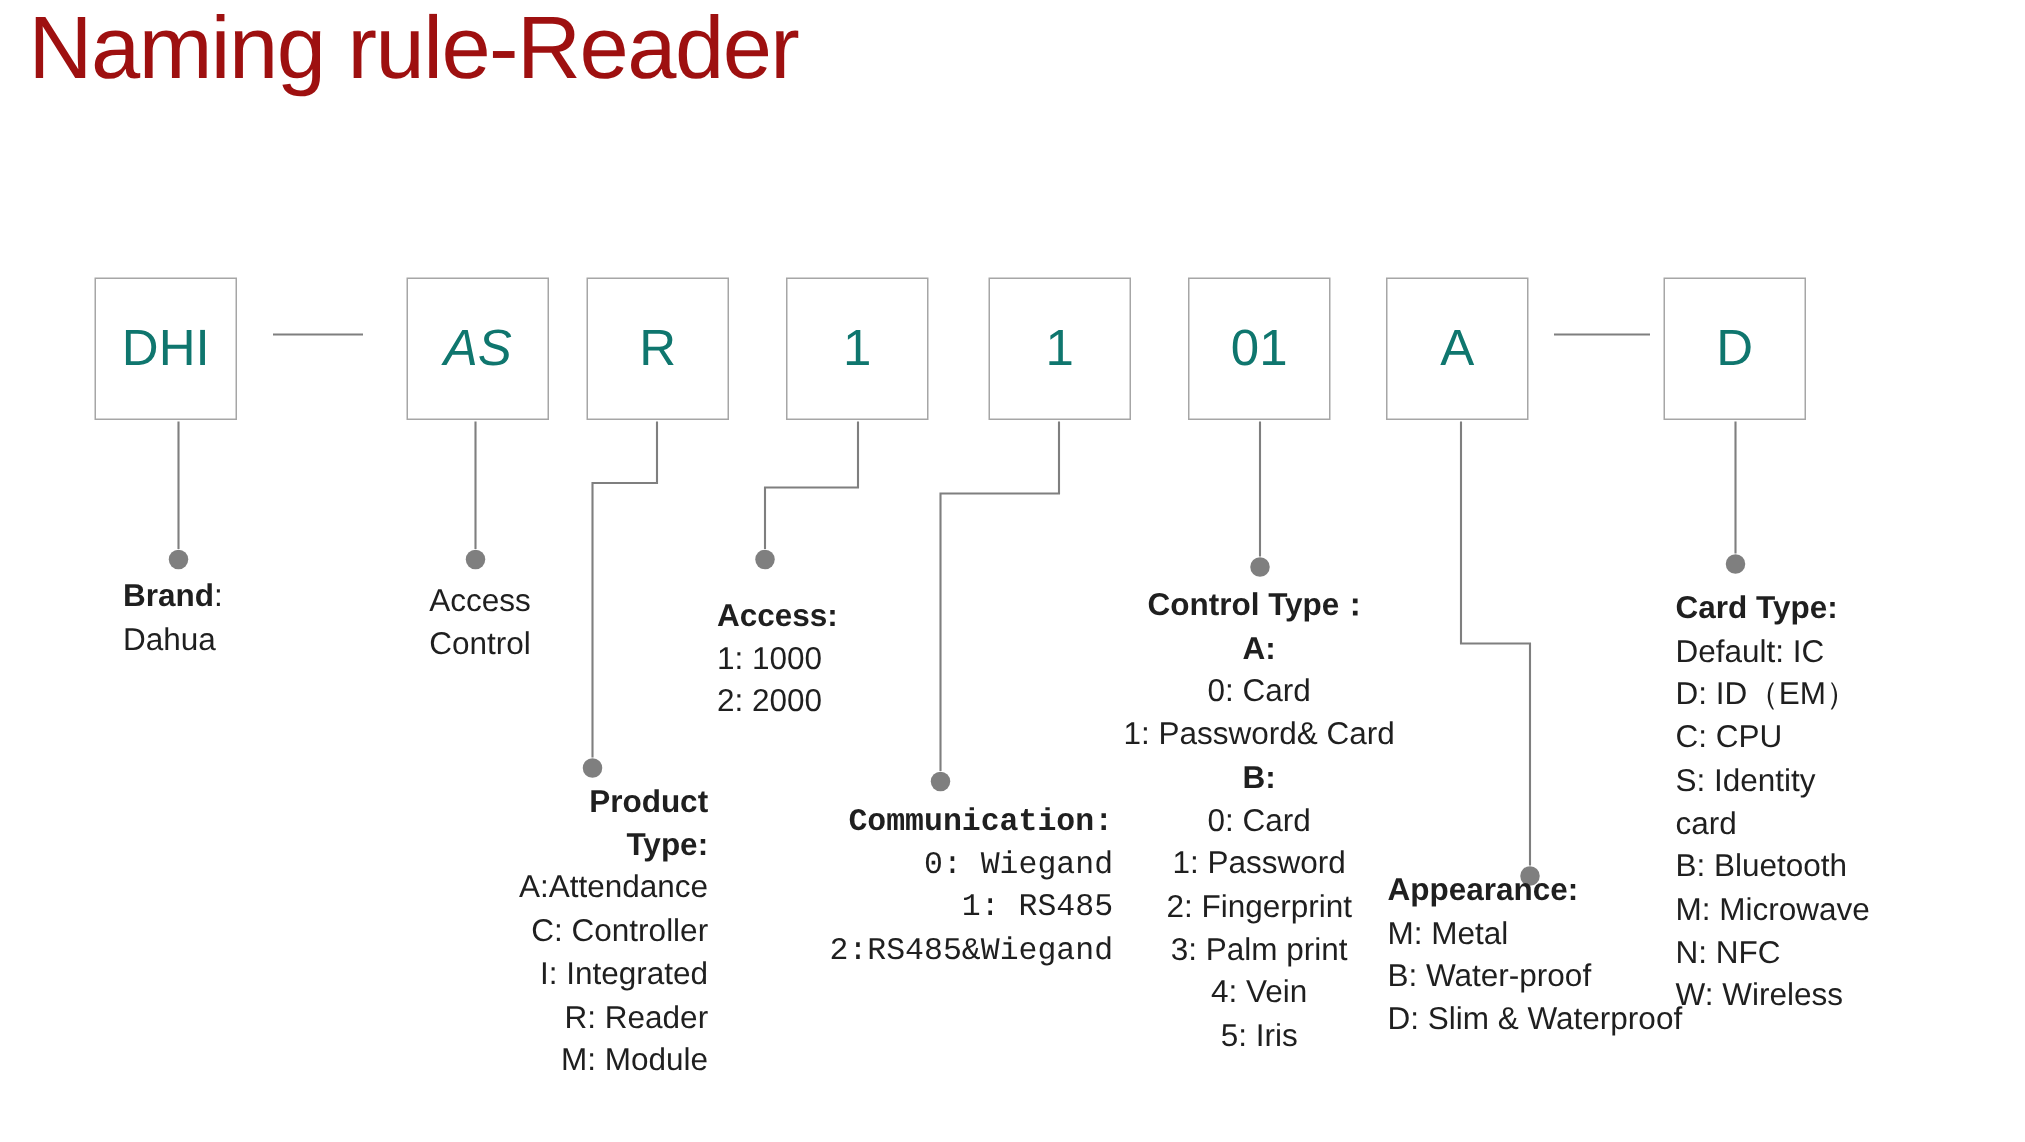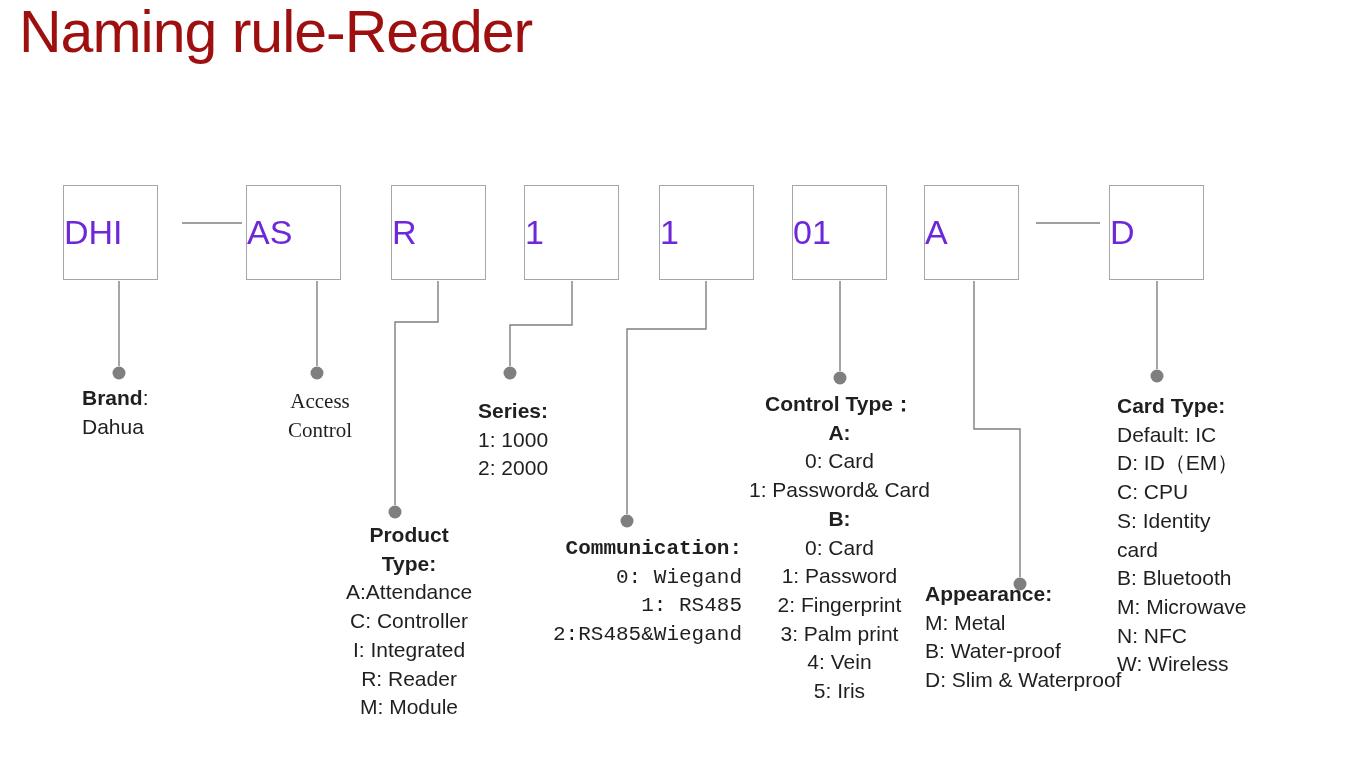--- a/index.html
+++ b/index.html
@@ -23,22 +23,22 @@
     white-space:nowrap;
   }
   .overlay{position:absolute;left:0;top:0;}
   .cline{stroke:var(--connector);stroke-width:1.4;fill:none;}
   .cdot{fill:var(--connector);stroke:none;}
   .code-box{
     position:absolute;top:185px;
     width:95px;height:95px;
     border:1.5px solid var(--box-border);
     background:#ffffff;
-    display:flex;align-items:center;justify-content:flex-start;
-    font-size:34px;color:#6d28d9;
+    display:flex;align-items:center;justify-content:center;
+    font-size:34px;color:#0f766e;
     box-sizing:border-box;
   }
   .section{
     position:absolute;
     font-size:21px;line-height:28.7px;
     color:var(--ink);
     white-space:nowrap;
   }
   .section .b{font-weight:700;}
 </style>
@@ -76,21 +76,21 @@
     <circle class="cdot" cx="1020" cy="584" r="6.5"></circle>
 
     <polyline class="cline" points="1157,281 1157,369"></polyline>
     <circle class="cdot" cx="1157" cy="376" r="6.5"></circle>
   </svg>
 
   <div id="boxes">
       <div class="code-box" style="left: 63px;">
         <span>DHI</span>
       </div>
-      <div class="code-box" style="left: 246px;">
+      <div class="code-box" style="left: 271px; font-style: italic;">
         <span>AS</span>
       </div>
       <div class="code-box" style="left: 391px;">
         <span>R</span>
       </div>
       <div class="code-box" style="left: 524px;">
         <span>1</span>
       </div>
       <div class="code-box" style="left: 659px;">
         <span>1</span>
@@ -103,30 +103,30 @@
       </div>
       <div class="code-box" style="left: 1109px;">
         <span>D</span>
       </div>
     </div>
   <div id="sections">
       <div class="section" style="left: 82px; top: 384px; text-align: left;">
         <div><span class="b">Brand</span><span>:</span></div>
         <div><span>Dahua</span></div>
       </div>
-      <div class="section" style="left: 250px; top: 387px; width: 140px; text-align: center; font-family: Liberation Serif, serif;">
+      <div class="section" style="left: 250px; top: 387px; width: 140px; text-align: center;">
         <div><span>Access</span></div>
         <div><span>Control</span></div>
       </div>
       <div class="section" style="left: 478px; top: 397px; text-align: left;">
-        <div><span class="b">Series:</span></div>
+        <div><span class="b">Access:</span></div>
         <div><span>1: 1000</span></div>
         <div><span>2: 2000</span></div>
       </div>
-      <div class="section" style="left: 346px; top: 521px; text-align: center;">
+      <div class="section" style="left: 346px; top: 521px; text-align: right;">
         <div><span class="b">Product</span></div>
         <div><span class="b">Type:</span></div>
         <div><span>A:Attendance</span></div>
         <div><span>C: Controller</span></div>
         <div><span>I: Integrated</span></div>
         <div><span>R: Reader</span></div>
         <div><span>M: Module</span></div>
       </div>
       <div class="section" style="left: 553px; top: 535px; text-align: right; font-family: Liberation Mono, monospace;">
         <div><span class="b">Communication:</span></div>

